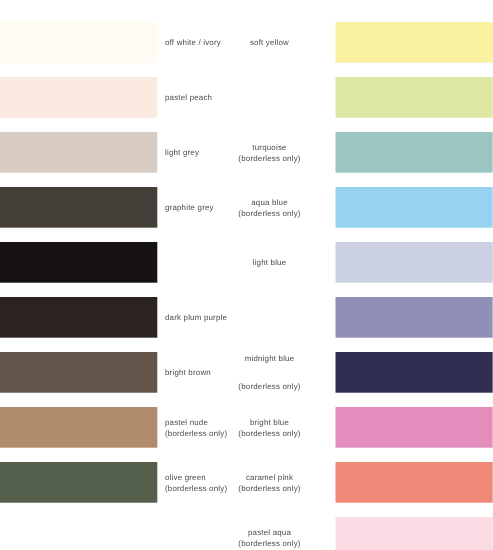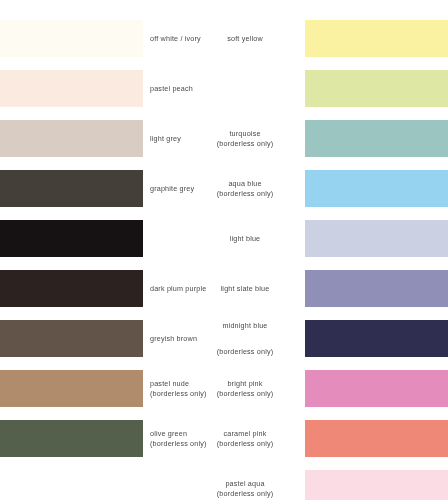--- a/index.html
+++ b/index.html
@@ -103,40 +103,37 @@
     <div class="swatch left" style="top: 200px; background: rgb(22, 18, 20);"></div>
     <div class="swatch right" style="top: 200px; background: rgb(203, 208, 227);"></div>
     <div class="label right-label" style="top: 200px;">
       <span class="name">light blue</span>
     </div>
     <div class="swatch left" style="top: 250px; background: rgb(44, 35, 32);"></div>
     <div class="label left-label" style="top: 250px;">
       <span class="name">dark plum purple</span>
     </div>
     <div class="swatch right" style="top: 250px; background: rgb(143, 143, 184);"></div>
-    <div class="label right-label" style="top: 250px;">
-      <span class="name">light slate blue</span>
-    </div>
     <div class="swatch left" style="top: 300px; background: rgb(99, 84, 74);"></div>
     <div class="label left-label" style="top: 300px;">
-      <span class="name">greyish brown</span>
+      <span class="name">bright brown</span>
     </div>
     <div class="swatch right" style="top: 300px; background: rgb(47, 46, 80);"></div>
     <div class="label right-label" style="top: 300px; gap: 16px;">
       <span class="name">midnight blue</span>
       <span class="note">(borderless only)</span>
     </div>
     <div class="swatch left" style="top: 350px; background: rgb(177, 140, 108);"></div>
     <div class="label left-label" style="top: 350px;">
       <span class="name">pastel nude</span>
       <span class="note">(borderless only)</span>
     </div>
     <div class="swatch right" style="top: 350px; background: rgb(228, 140, 188);"></div>
     <div class="label right-label" style="top: 350px;">
-      <span class="name">bright pink</span>
+      <span class="name">bright blue</span>
       <span class="note">(borderless only)</span>
     </div>
     <div class="swatch left" style="top: 400px; background: rgb(85, 96, 76);"></div>
     <div class="label left-label" style="top: 400px;">
       <span class="name">olive green</span>
       <span class="note">(borderless only)</span>
     </div>
     <div class="swatch right" style="top: 400px; background: rgb(240, 136, 120);"></div>
     <div class="label right-label" style="top: 400px;">
       <span class="name">caramel pink</span>

